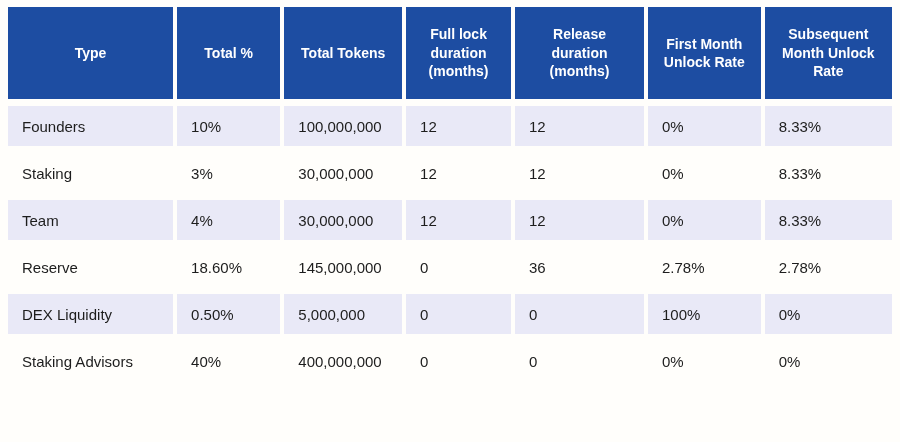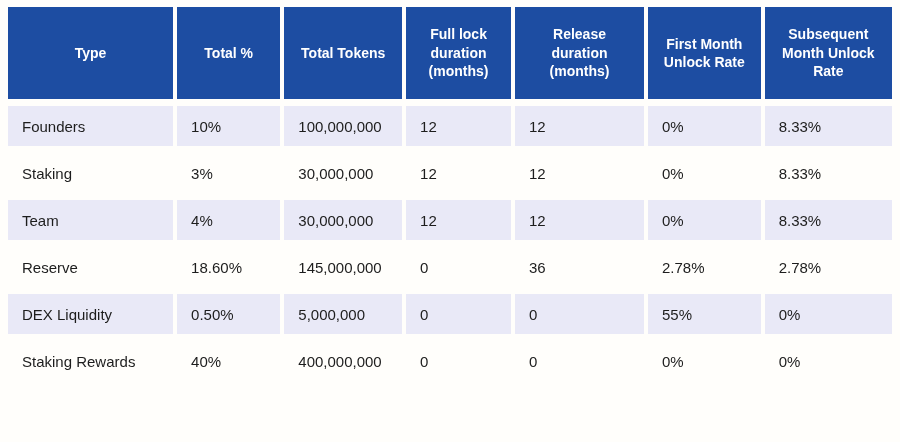--- a/index.html
+++ b/index.html
@@ -121,25 +121,25 @@
         <td>36</td>
         <td>2.78%</td>
         <td>2.78%</td>
       </tr>
       <tr>
         <td class="type-cell">DEX Liquidity</td>
         <td>0.50%</td>
         <td>5,000,000</td>
         <td>0</td>
         <td>0</td>
-        <td>55%</td>
+        <td>100%</td>
         <td>0%</td>
       </tr>
       <tr>
-        <td class="type-cell">Staking Rewards</td>
+        <td class="type-cell">Staking Advisors</td>
         <td>40%</td>
         <td>400,000,000</td>
         <td>0</td>
         <td>0</td>
         <td>0%</td>
         <td>0%</td>
       </tr>
     </tbody>
   </table>
 </div>

